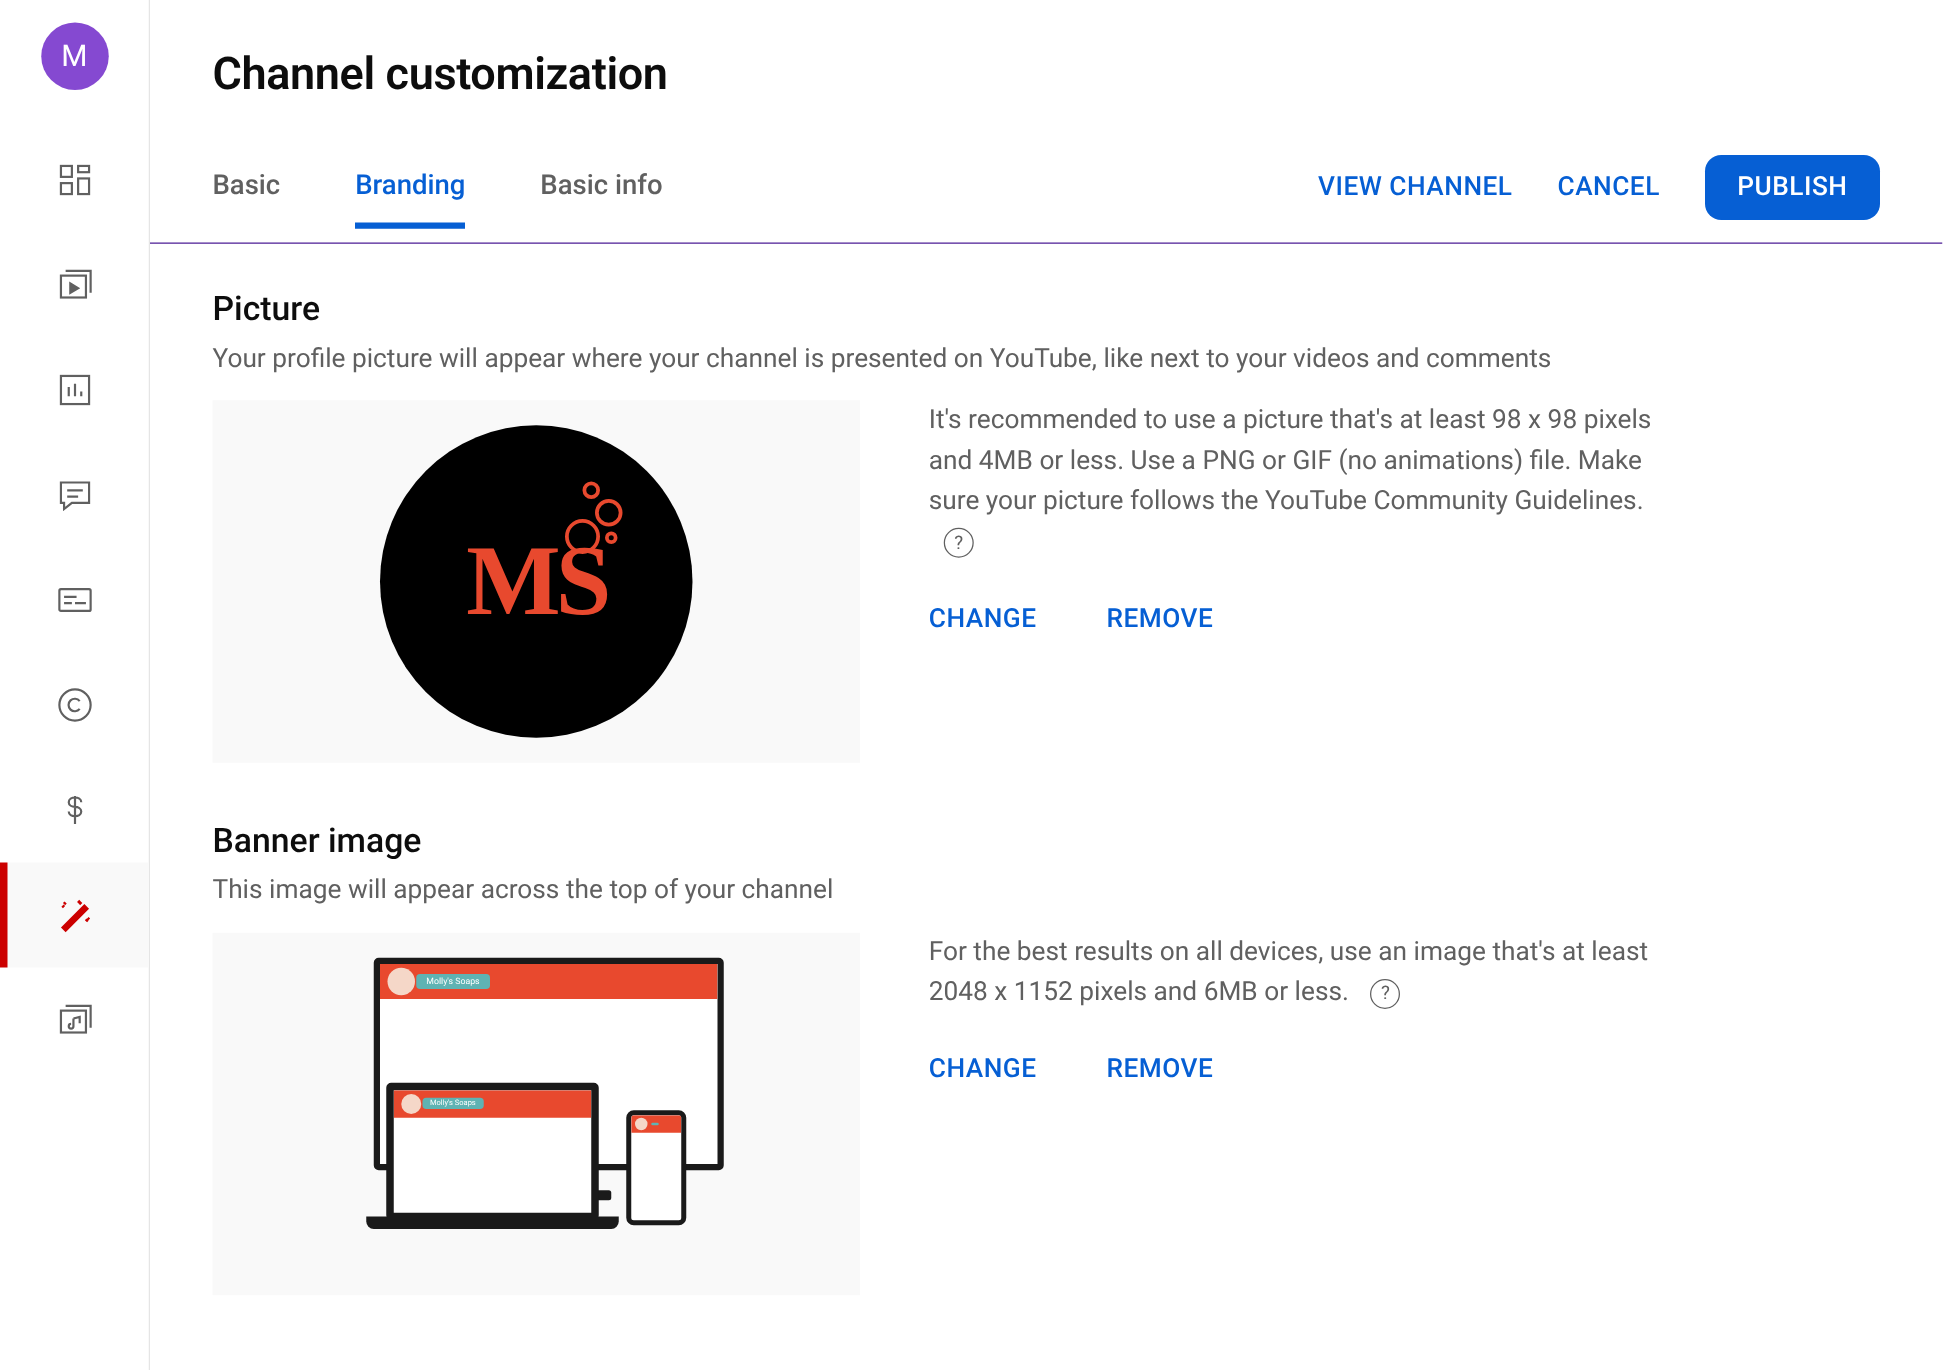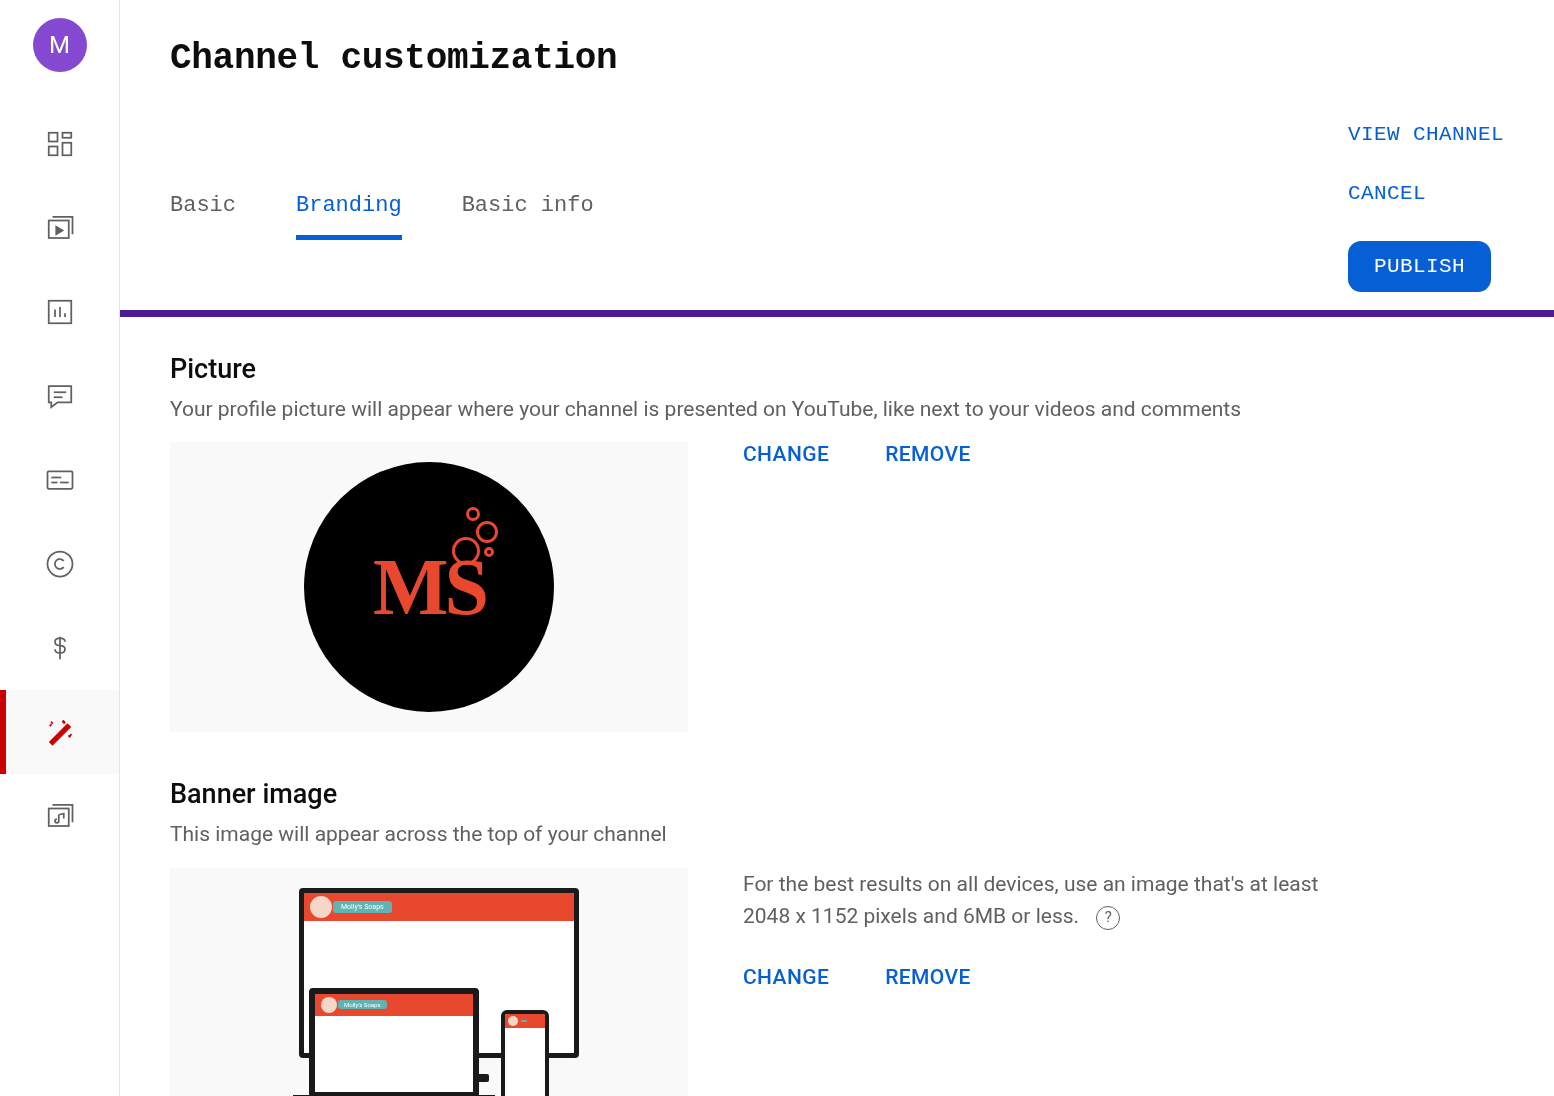--- a/index.html
+++ b/index.html
@@ -79,22 +79,21 @@
       fill: #cc0000;
     }
     .main {
       flex: 1;
       display: flex;
       flex-direction: column;
       overflow: hidden;
     }
     .header {
       padding: 38px 50px 0 50px;
-      border-bottom: 7px solid #4c1d95;
-      font-family: Liberation Mono, monospace;
+      border-bottom: 1px solid #4c1d95;
     }
     .page-title {
       font-size: 36px;
       font-weight: 600;
       color: #0d0d0d;
       margin-bottom: 44px;
       letter-spacing: -0.3px;
     }
     .header-row {
       display: flex;
@@ -120,24 +119,23 @@
       content: "";
       position: absolute;
       bottom: 0;
       left: 0;
       right: 0;
       height: 5px;
       background: #065fd4;
     }
     .header-actions {
       display: flex;
-      align-items: flex-start;
+      align-items: center;
       gap: 36px;
       padding-bottom: 18px;
-      flex-direction: column;
     }
     .text-btn {
       font-size: 21px;
       font-weight: 500;
       color: #065fd4;
       cursor: pointer;
       letter-spacing: 0.4px;
     }
     .primary-btn {
       background: #065fd4;
@@ -457,20 +455,24 @@
               <span class="profile-text">MS</span>
               <div class="bubbles">
                 <span style="width:28px;height:28px;top:30px;left:10px;"></span>
                 <span style="width:22px;height:22px;top:14px;left:34px;"></span>
                 <span style="width:14px;height:14px;top:0;left:24px;"></span>
                 <span style="width:10px;height:10px;top:40px;left:42px;"></span>
               </div>
             </div>
           </div>
           <div class="side-info">
+            <div class="info-text">
+              <span>It's recommended to use a picture that's at least 98 x 98 pixels and 4MB or less. Use a PNG or GIF (no animations) file. Make sure your picture follows the YouTube Community Guidelines.</span>
+              <span class="help-icon">?</span>
+            </div>
             <div class="action-row">
               <span class="action-link">CHANGE</span>
               <span class="action-link">REMOVE</span>
             </div>
           </div>
         </div>
       </div>
 
       <div class="section">
         <div class="section-title">Banner image</div>

